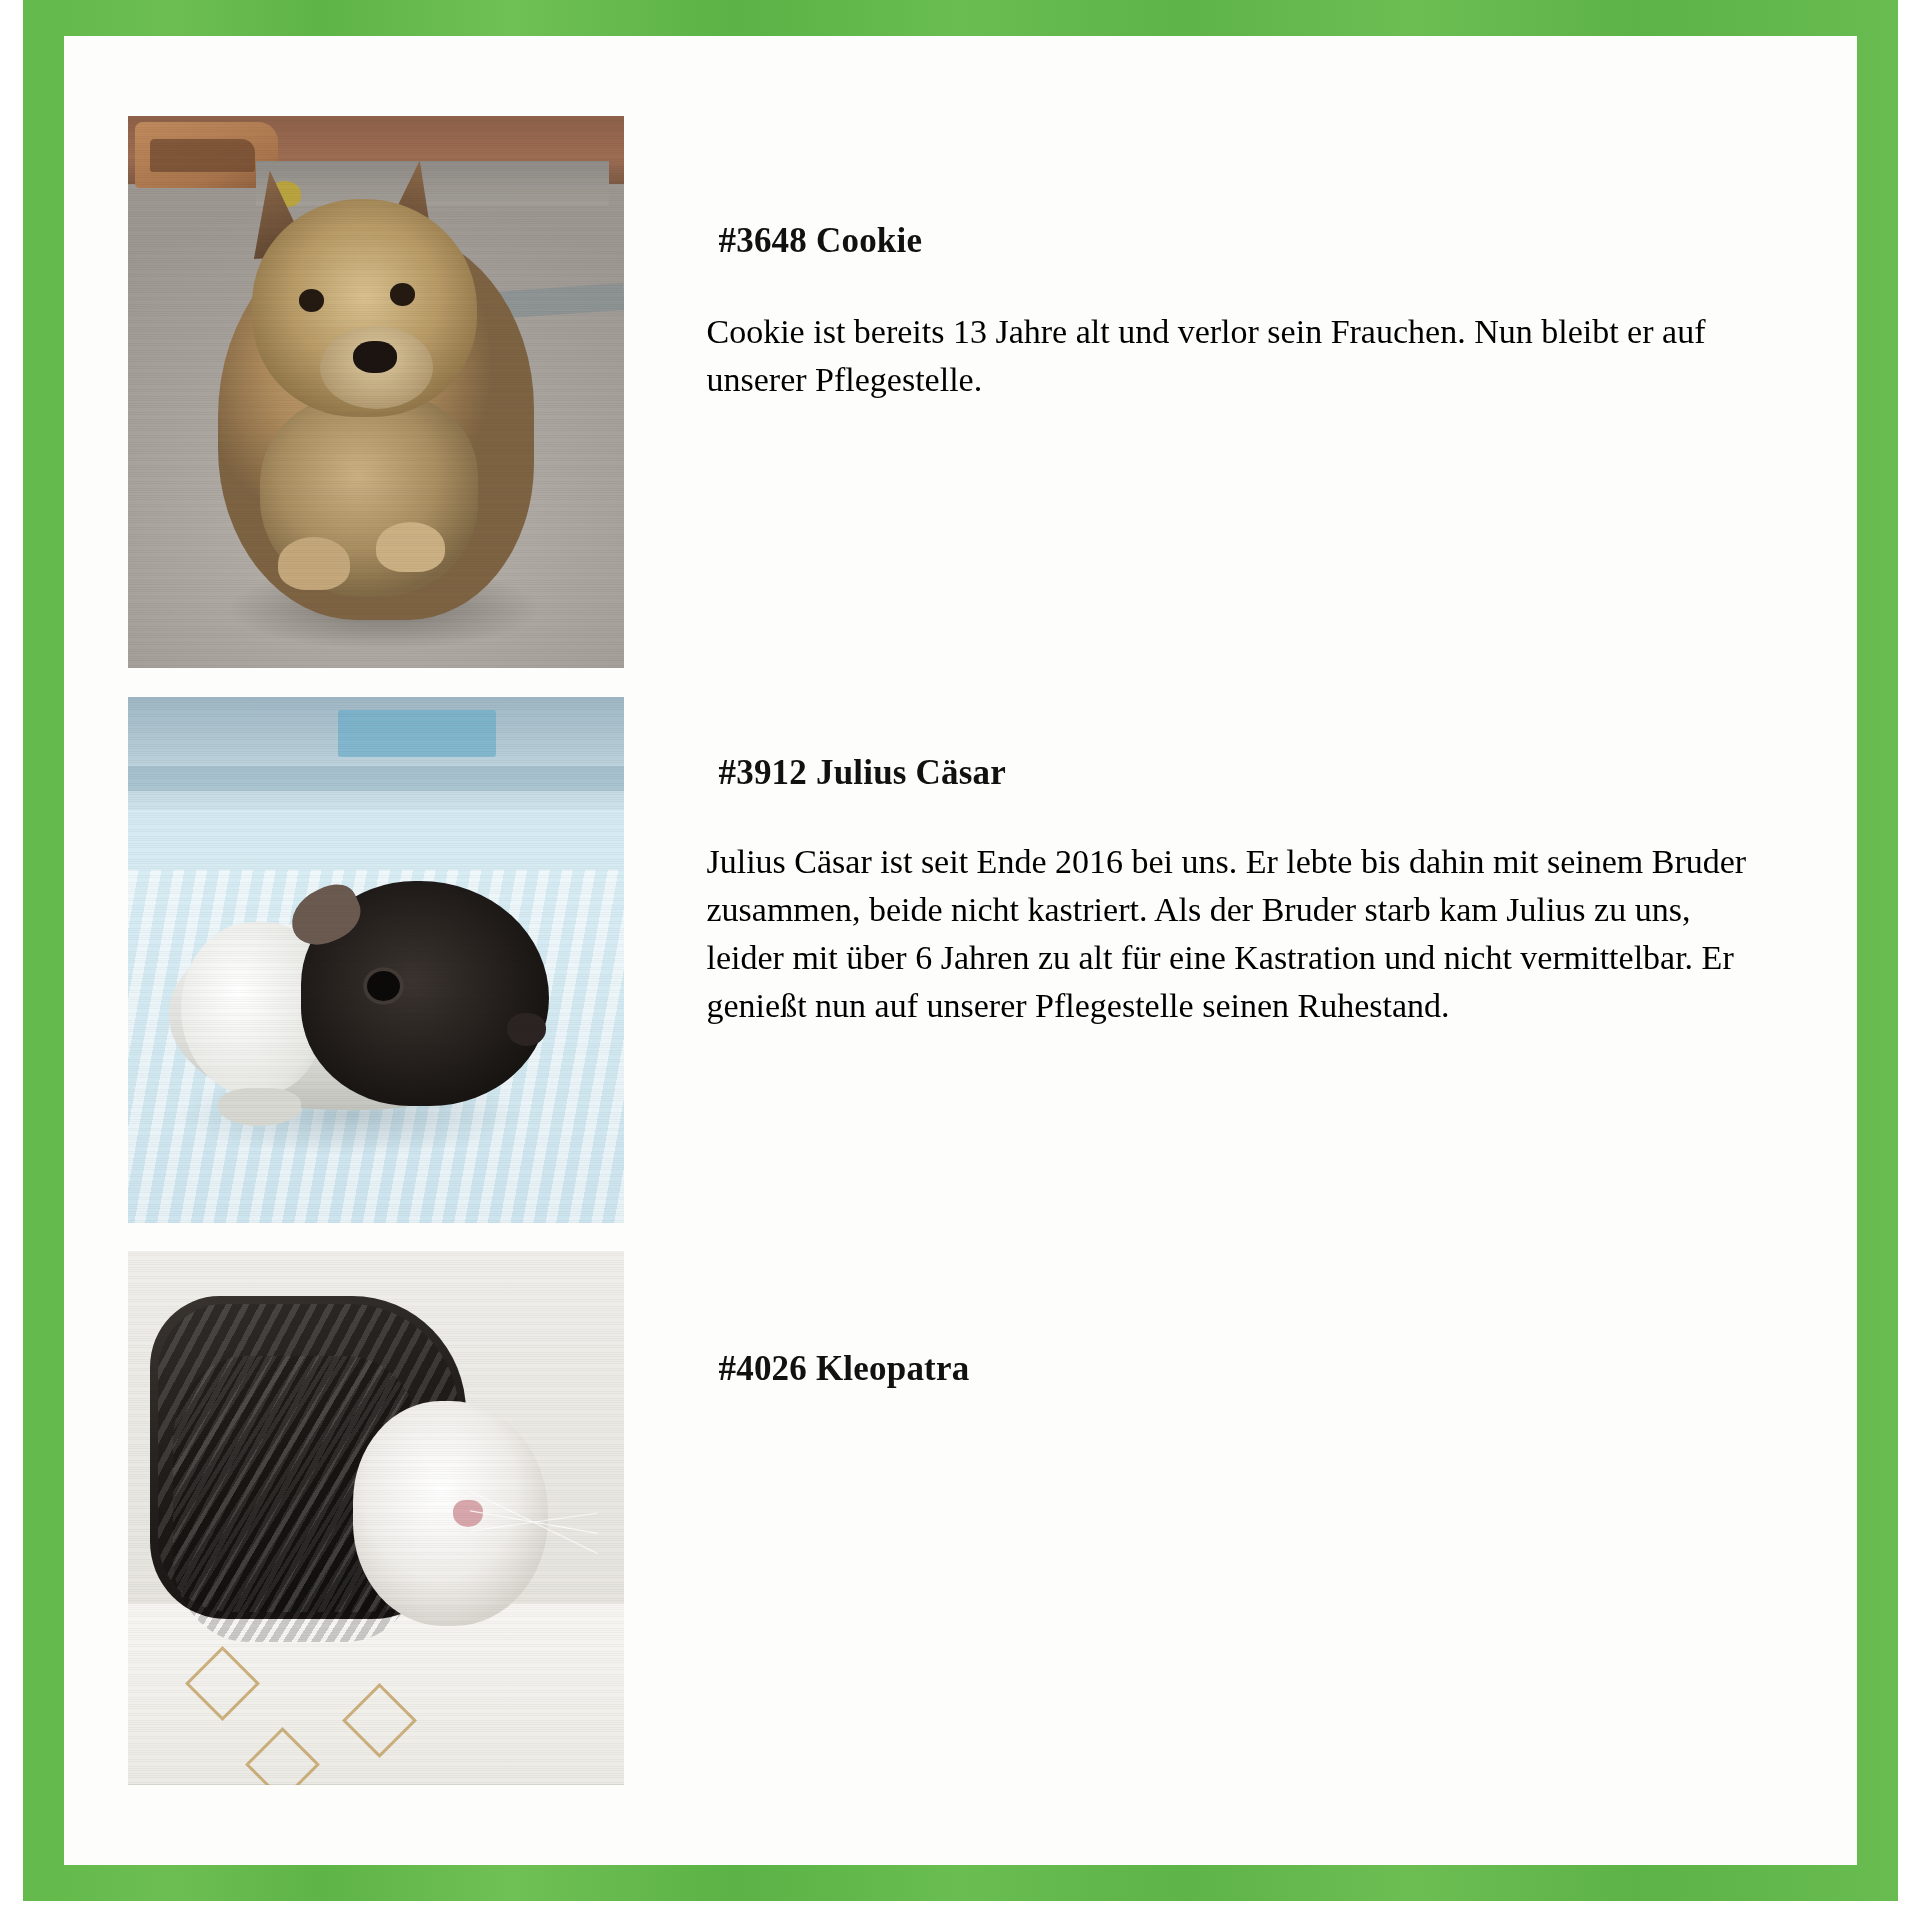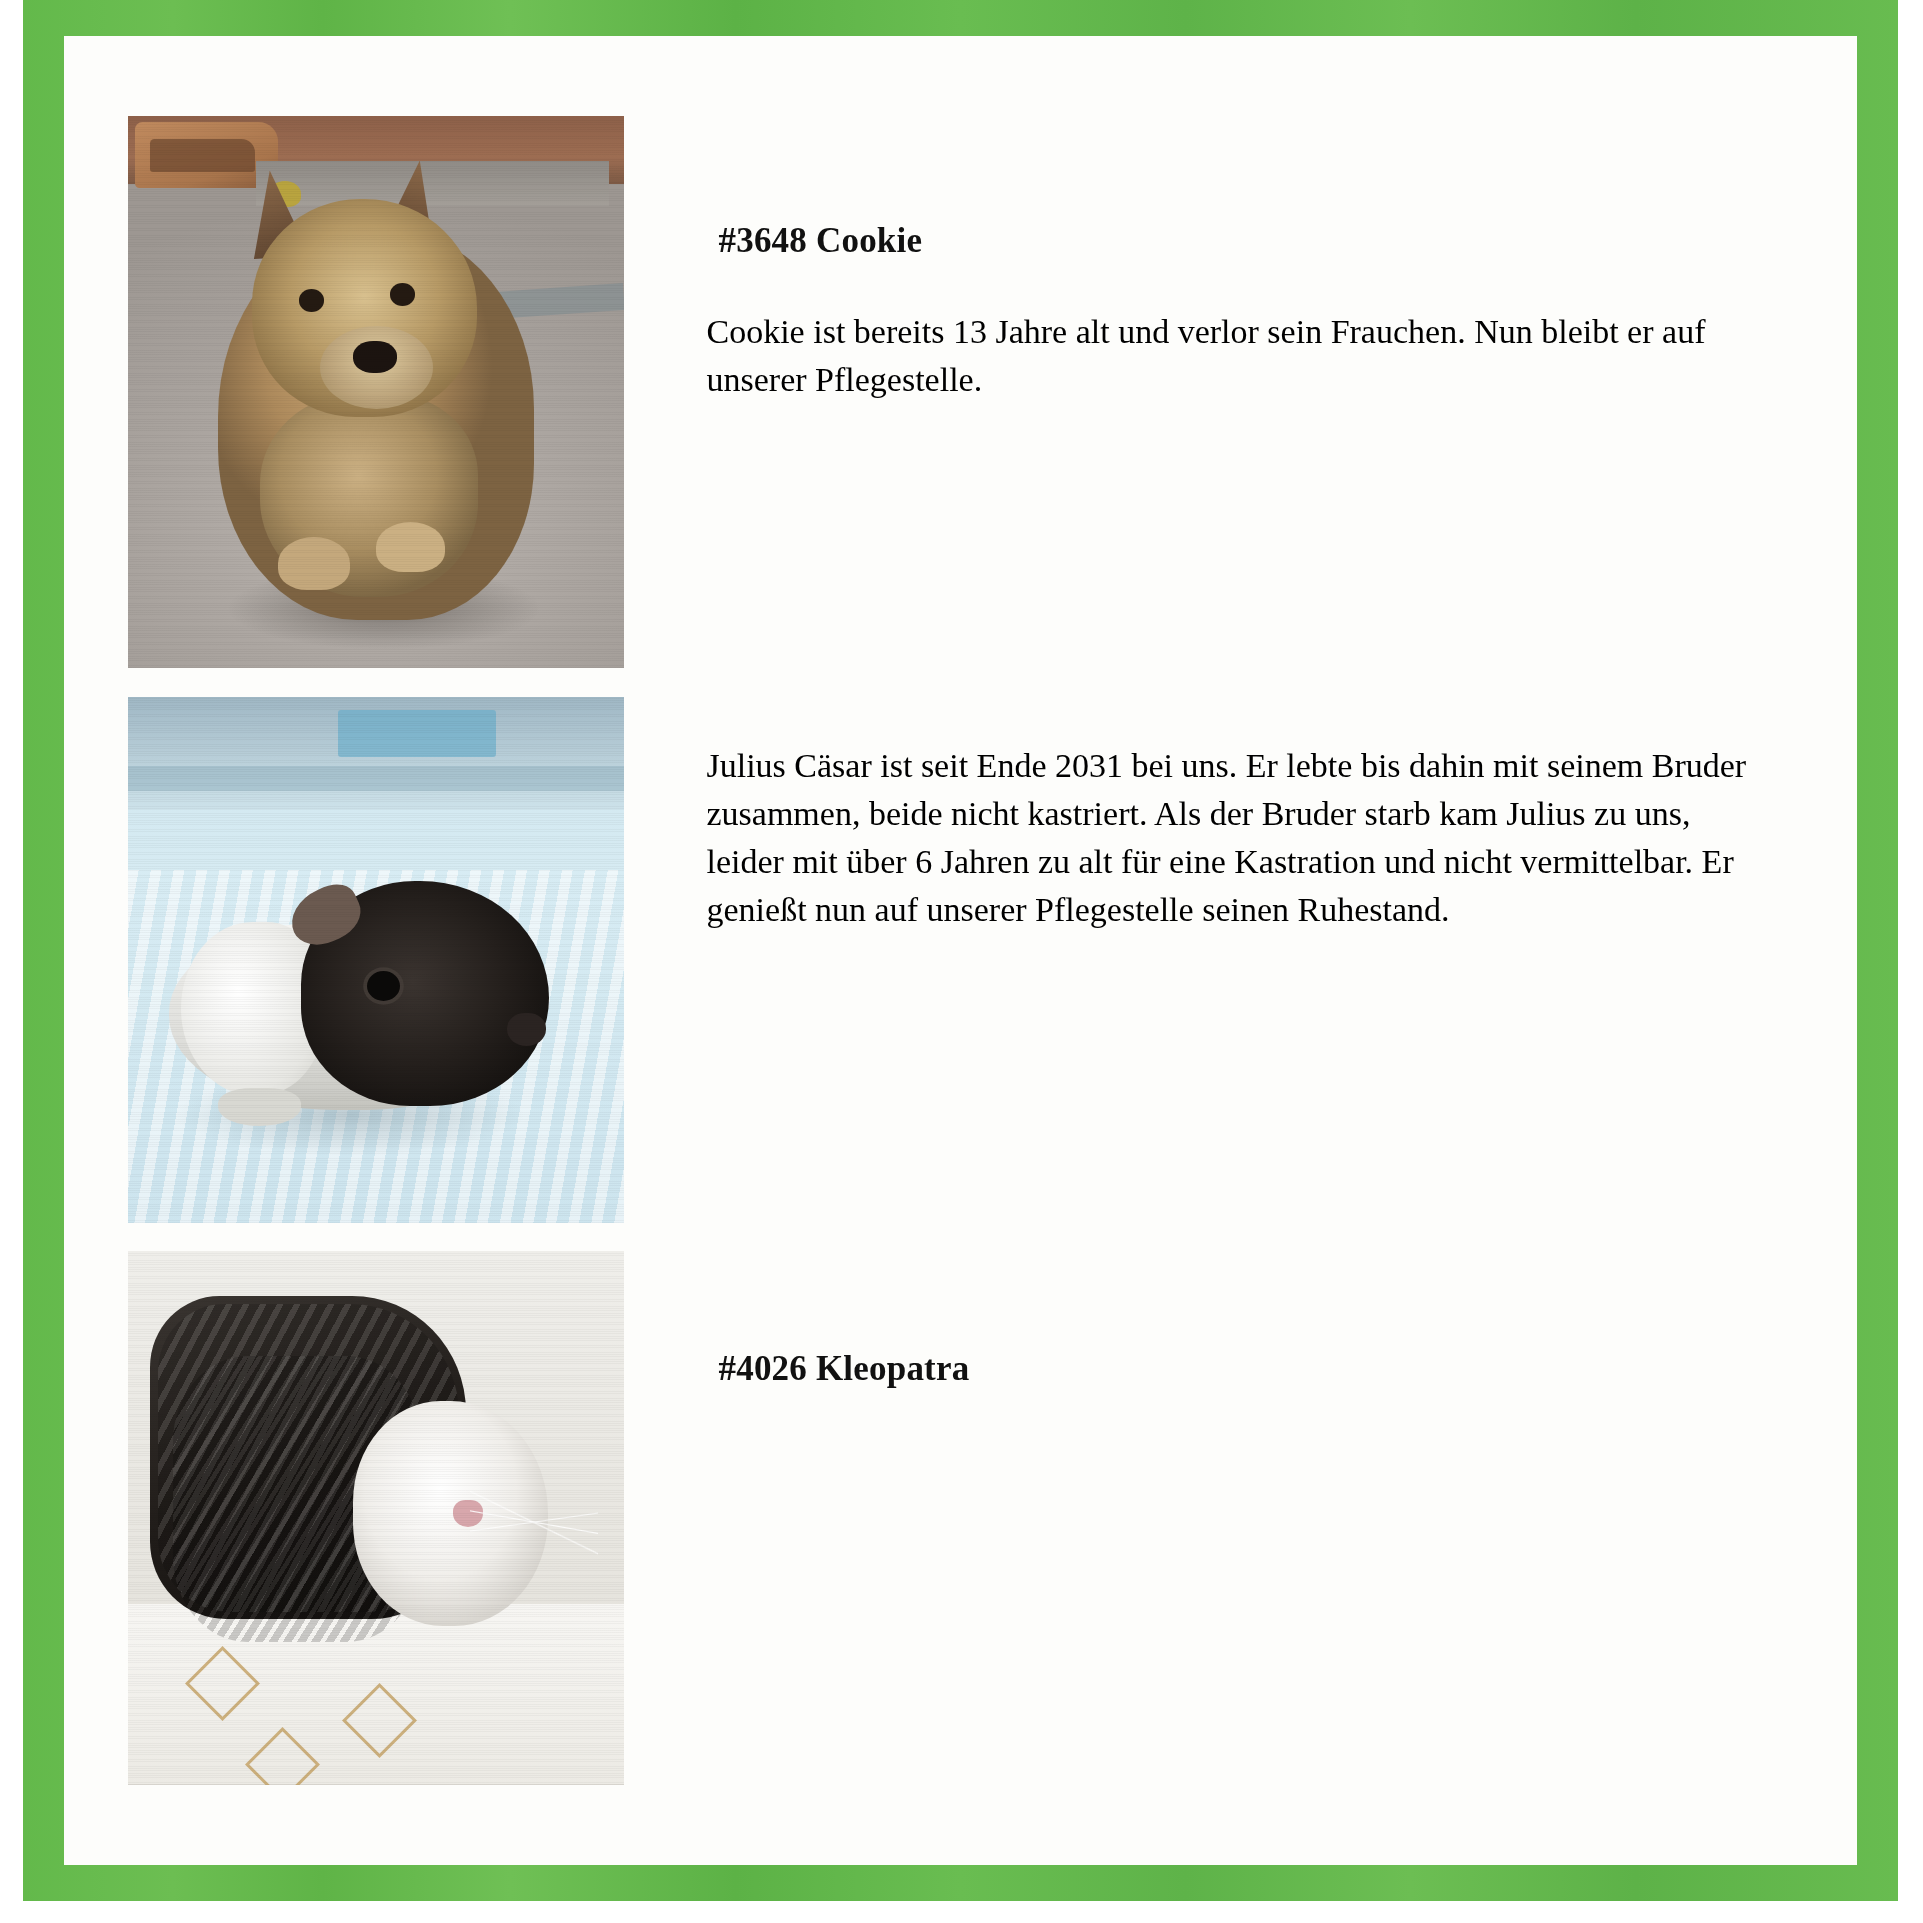--- a/index.html
+++ b/index.html
@@ -365,21 +365,22 @@
               <div class="p2-body"></div>
               <div class="p2-white"></div>
               <div class="p2-headdark"></div>
               <div class="p2-ear"></div>
               <div class="p2-eye"></div>
               <div class="p2-nose"></div>
               <div class="p2-foot"></div>
               <div class="photo-grain"></div>
             </div>
             <div class="entry-text">
-              <p class="entry-body">Julius Cäsar ist seit Ende 2031 bei uns. Er lebte bis dahin mit seinem Bruder zusammen, beide nicht kastriert. Als der Bruder starb kam Julius zu uns, leider mit über 6 Jahren zu alt für eine Kastration und nicht vermittelbar. Er genießt nun auf unserer Pflegestelle seinen Ruhestand.</p>
+              <p class="entry-heading">#3912 Julius Cäsar</p>
+              <p class="entry-body">Julius Cäsar ist seit Ende 2016 bei uns. Er lebte bis dahin mit seinem Bruder zusammen, beide nicht kastriert. Als der Bruder starb kam Julius zu uns, leider mit über 6 Jahren zu alt für eine Kastration und nicht vermittelbar. Er genießt nun auf unserer Pflegestelle seinen Ruhestand.</p>
             </div>
           </div>
 
           <div class="entry e3">
             <div class="photo photo-3">
               <div class="p3-bg"></div>
               <div class="p3-blanket"></div>
               <div class="p3-dark"></div>
               <div class="p3-stripes"></div>
               <div class="p3-hair"></div>

